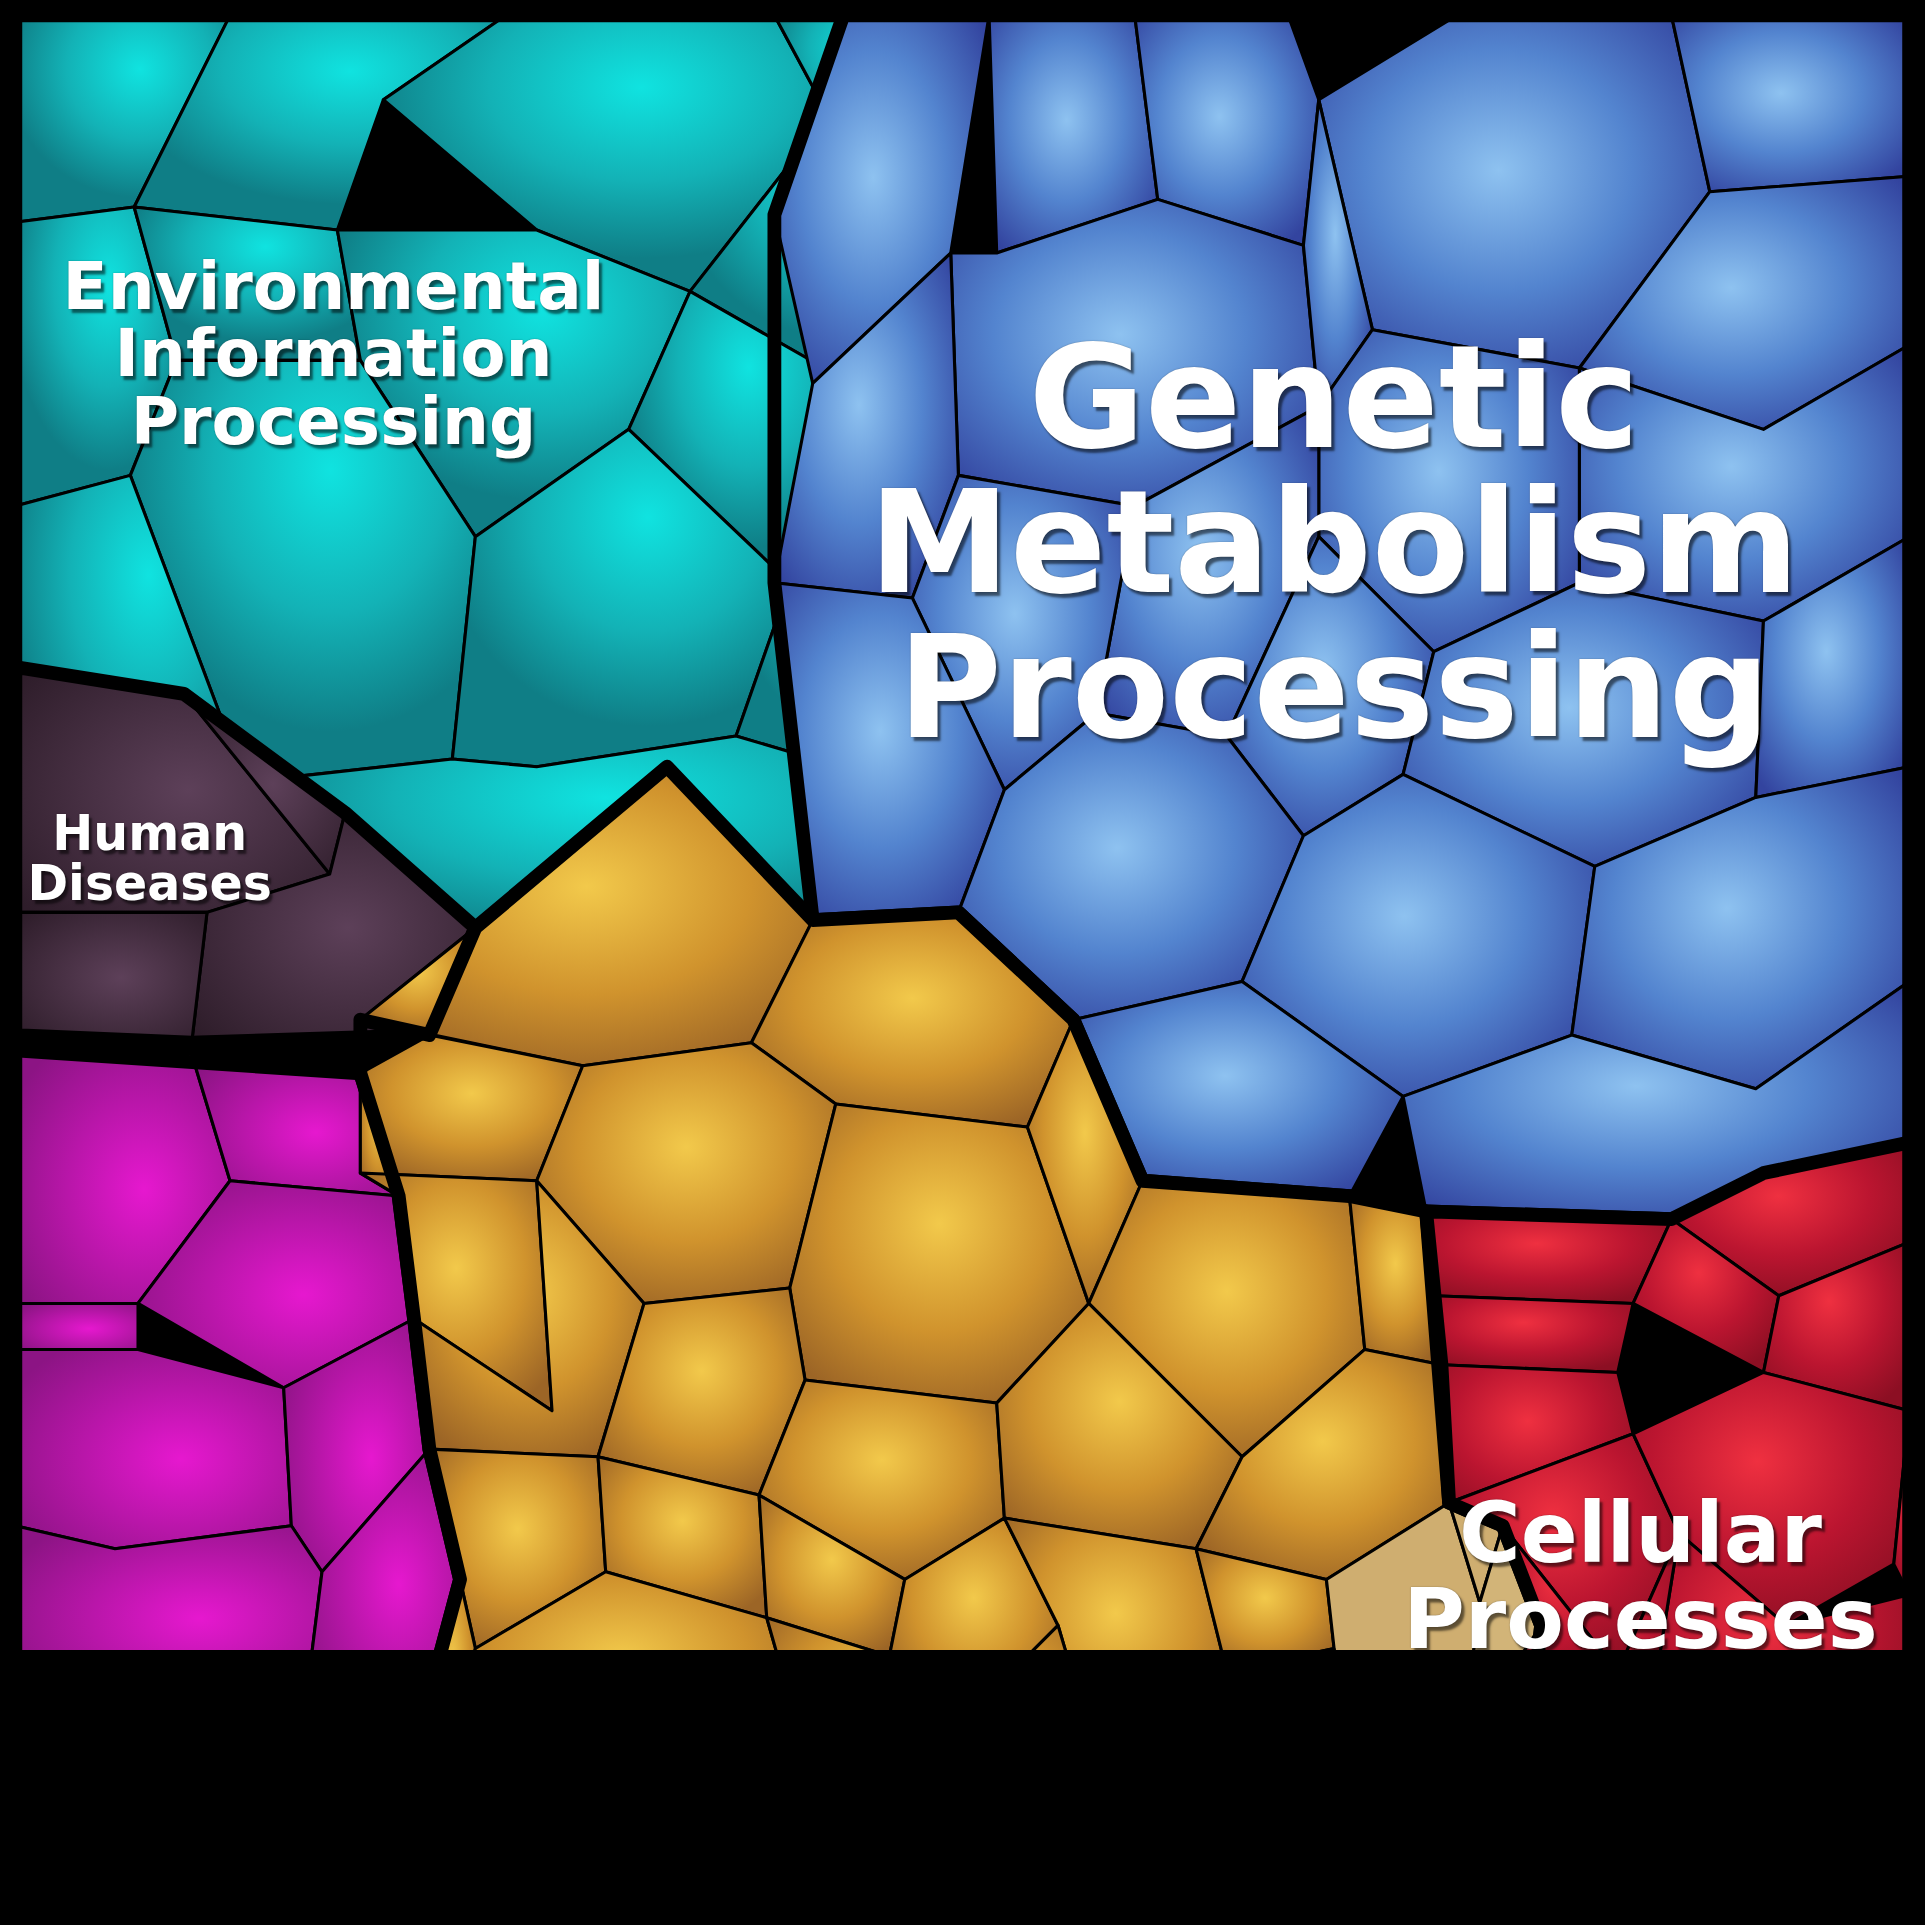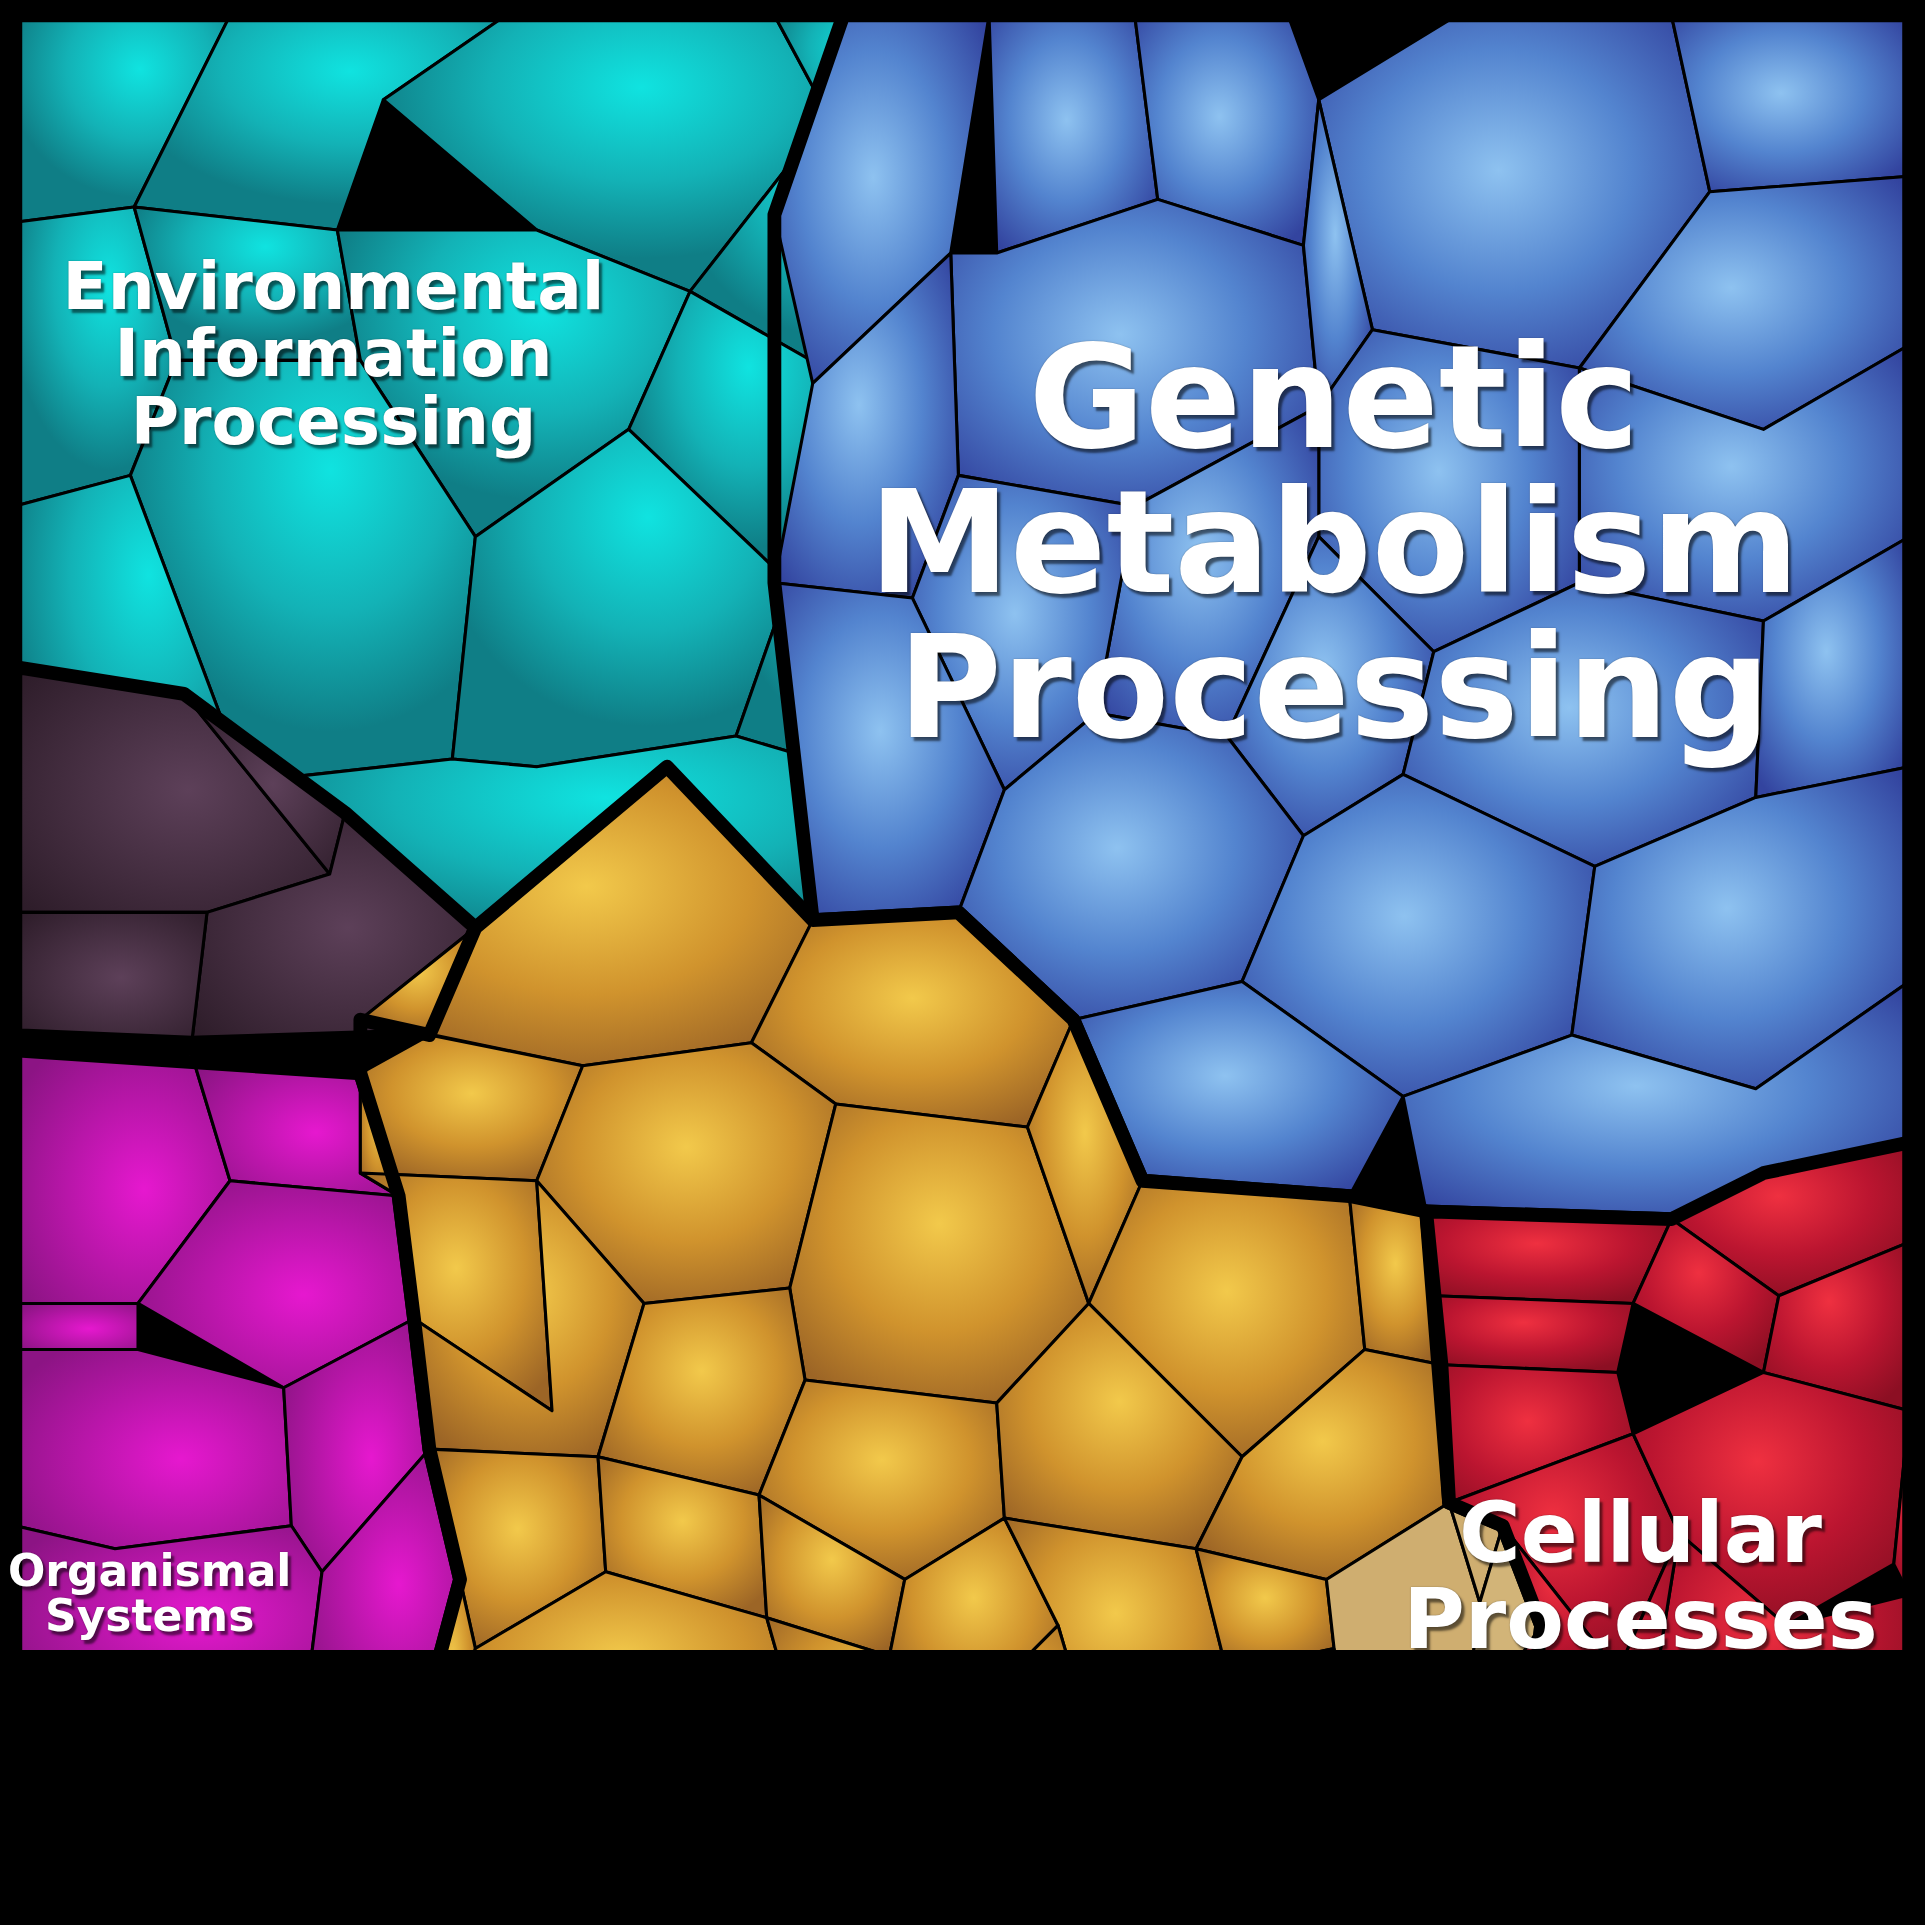--- a/index.html
+++ b/index.html
@@ -192,22 +192,22 @@
   </svg>
 
   <div class="lbl" style="left:23px;top:253px;width:621px;font-size:66px;">Environmental
 Information
 Processing</div>
 
   <div class="lbl" style="left:782px;top:326px;width:1104px;font-size:142px;">Genetic
 Metabolism
 Processing</div>
 
-
-
-  <div class="lbl" style="left:7.7px;top:1549px;width:284px;font-size:44px;">Organismal
-Systems</div>
+  <div class="lbl" style="left:7.7px;top:809px;width:284px;font-size:49px;">Human
+Diseases</div>
+
+
 
   <div class="lbl" style="left:1349px;top:1491px;width:583px;font-size:84px;">Cellular
 Processes</div>
 
 </div>
 
 
 </body></html>

